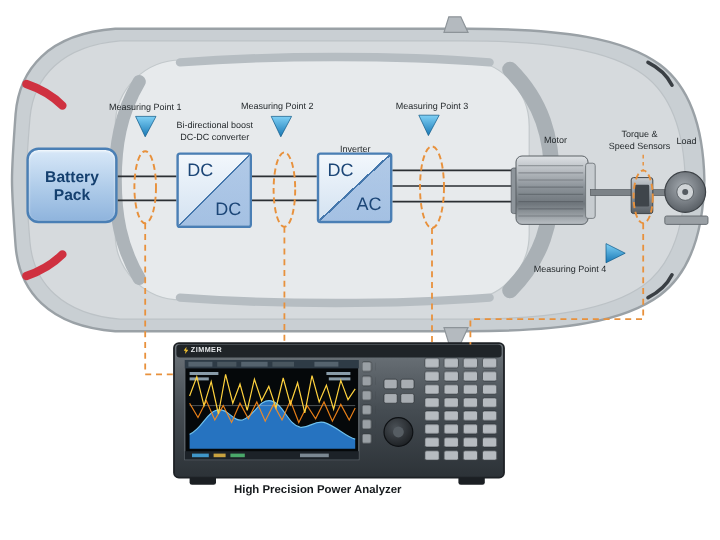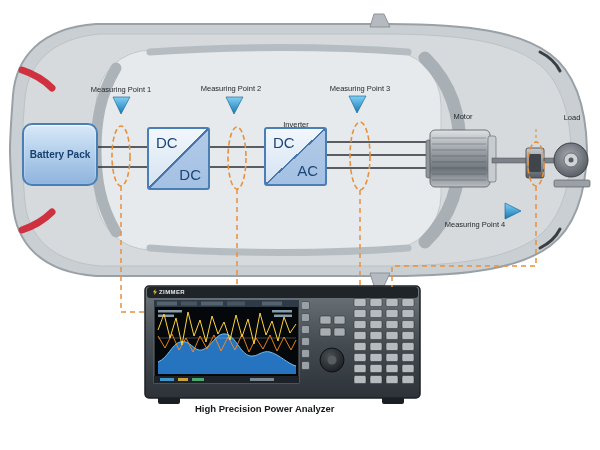--- a/index.html
+++ b/index.html
@@ -6,21 +6,21 @@
   html,body{width:600px;height:450px;overflow:hidden;background:#fff;
     font-family:"Liberation Sans",sans-serif}
   .stage{position:relative;width:600px;height:450px;background:#fff}
   .layer{position:absolute;left:0;top:0}
   .lbl{position:absolute;font-weight:normal;font-size:7.5px;color:#1f2427;
     text-align:center;line-height:1.3;white-space:nowrap}
   .comp{position:absolute;border:2px solid #4a7fb5;border-radius:3px}
   .battery{left:22px;top:123px;width:76px;height:63px;border-radius:10px;
     background:linear-gradient(180deg,#d8e8f8 0%,#aecbe9 55%,#8fb4dd 100%);
     display:flex;align-items:center;justify-content:center;
-    font-weight:bold;font-size:10px;color:#15406f;text-align:right;
+    font-weight:bold;font-size:13px;color:#15406f;text-align:center;
     box-shadow:inset 0 1px 2px rgba(255,255,255,.8)}
   .halfbox{background:
     linear-gradient(to bottom right,transparent calc(50% - 0.8px),#4577ac calc(50% - 0.8px),#4577ac calc(50% + 0.8px),transparent calc(50% + 0.8px)),
     linear-gradient(to bottom right,rgba(125,165,215,0) 50%,rgba(125,165,215,0.55) 50%),
     linear-gradient(180deg,#f2f7fc,#d3e2f1)}
   .conv{left:147px;top:127px;width:63px;height:63px}
   .inv{left:264px;top:127px;width:63px;height:59px}
   .corner{position:absolute;font-size:15px;font-weight:normal;color:#1c4677}
   .tl{top:5px;left:7px}
   .br{bottom:5px;right:7px}
@@ -195,22 +195,30 @@
   <div class="comp halfbox conv">
     <span class="corner tl">DC</span>
     <span class="corner br">DC</span>
   </div>
 
   <div class="comp halfbox inv">
     <span class="corner tl">DC</span>
     <span class="corner br">AC</span>
   </div>
 
+  <div class="lbl" style="left:128px;top:100px;width:102px">
+    <div>Bi-directional boost</div>
+    <div>DC-DC converter</div>
+  </div>
   <div class="lbl" style="left:265px;top:120px;width:62px">Inverter</div>
   <div class="lbl" style="left:433px;top:112px;width:60px">Motor</div>
+  <div class="lbl" style="left:500px;top:107px;width:66px">
+    <div>Torque &amp;</div>
+    <div>Speed Sensors</div>
+  </div>
   <div class="lbl" style="left:550px;top:113px;width:44px">Load</div>
 
   <div class="lbl" style="left:76px;top:85px;width:90px">Measuring Point 1</div>
   <div class="lbl" style="left:186px;top:84px;width:90px">Measuring Point 2</div>
   <div class="lbl" style="left:315px;top:84px;width:90px">Measuring Point 3</div>
   <div class="lbl" style="left:430px;top:220px;width:90px">Measuring Point 4</div>
 
   <div class="brand">
     <span class="bolt"></span>
     <span>ZIMMER</span>

